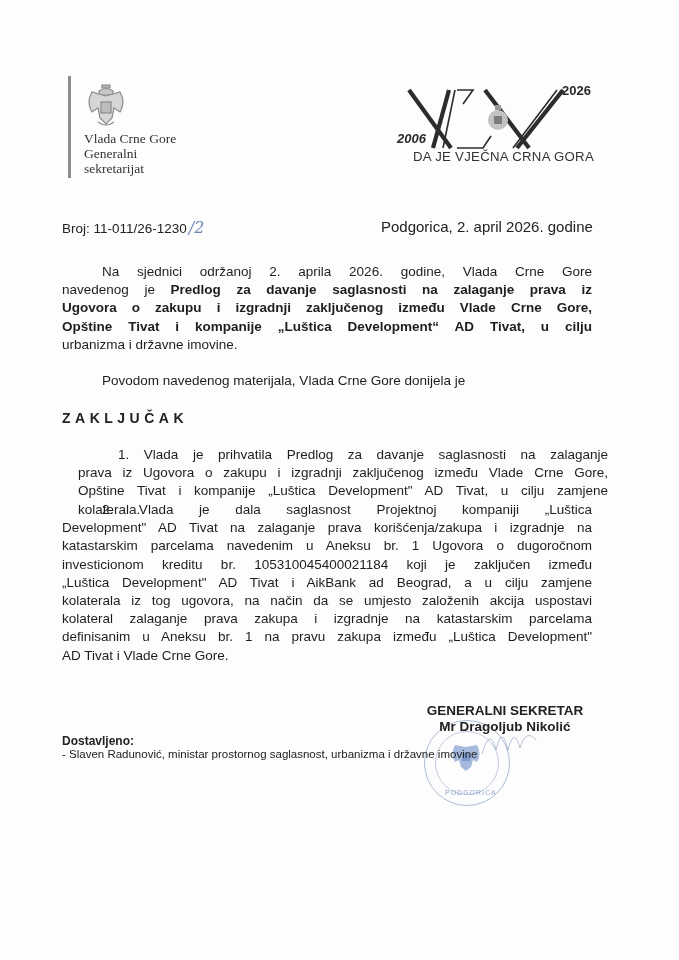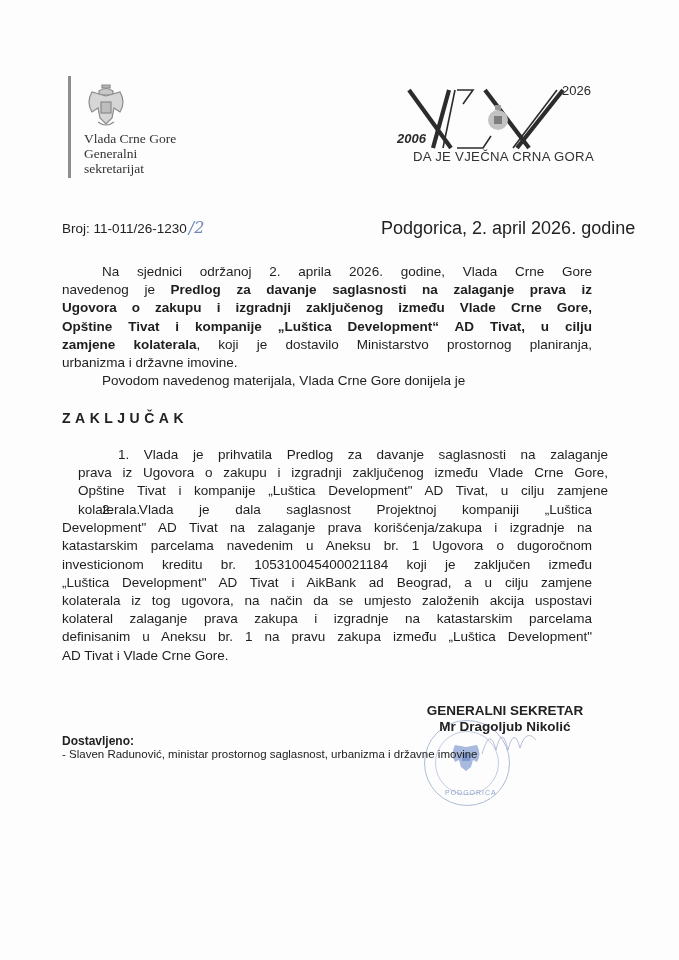--- a/index.html
+++ b/index.html
@@ -12,28 +12,28 @@
   
   .gov-block { position: absolute; left: 68px; top: 76px; width: 200px; height: 110px; }
   .gov-bar { position: absolute; left: 0; top: 0; width: 3px; height: 102px; background: #8d8d8d; }
   .gov-crest { position: absolute; left: 16px; top: 6px; width: 44px; height: 50px; }
   .gov-text { position: absolute; left: 16px; top: 55px; font-family: "Liberation Serif", serif; font-size: 13.5px; line-height: 15px; color: #333; }
   .gov-text div { white-space: nowrap; }
 
   
   .anniv { position: absolute; left: 395px; top: 82px; width: 220px; height: 100px; }
   .anniv svg { position: absolute; left: 0; top: 0; }
-  .anniv-year-right { position: absolute; left: 167px; top: 1px; font-size: 13px; font-weight: normal; color: #2a2a2a; }
+  .anniv-year-right { position: absolute; left: 167px; top: 1px; font-size: 13px; font-weight: bold; color: #2a2a2a; }
   .anniv-year-left { position: absolute; left: 2px; top: 49px; font-size: 13px; font-weight: bold; color: #2a2a2a; font-style: italic; }
   .anniv-motto { position: absolute; left: 18px; top: 67px; font-size: 13.2px; letter-spacing: 0.3px; color: #333; white-space: nowrap; }
 
   
   .ref { position: absolute; left: 62px; top: 218px; font-size: 13.5px; color: #222; white-space: nowrap; }
   .ref-hand { color: #6f88b8; font-style: italic; font-size: 16px; margin-left: 2px; font-family: "DejaVu Serif", serif; }
-  .place-date { position: absolute; left: 381px; top: 218px; font-size: 18px; color: #222; white-space: nowrap; }
+  .place-date { position: absolute; left: 381px; top: 218px; font-size: 15px; color: #222; white-space: nowrap; }
 
   
   .body-text { position: absolute; left: 62px; width: 530px; font-size: 13.5px; line-height: 18.2px; color: #1e1e1e; text-align: justify; }
   .para1 { top: 263px; }
   .para1 .line, .para3 .line, .para4 .line { display: block; text-align: justify; text-align-last: justify; white-space: nowrap; }
   .para1 .line.last, .para3 .line.last, .para4 .line.last { text-align-last: left; }
   .indent { padding-left: 40px; }
   b { font-weight: bold; }
 
   .para2 { top: 372px; }
@@ -104,21 +104,20 @@
   <div class="ref">
     <span>Broj: 11-011/26-1230</span><span class="ref-hand">/2</span>
   </div>
   <div class="place-date">Podgorica, 2. april 2026. godine</div>
 
   <div class="body-text para1">
     <span class="line indent"><span>Na sjednici održanoj 2. aprila 2026. godine, Vlada Crne Gore</span></span>
     <span class="line"><span>navedenog je </span><b>Predlog za davanje saglasnosti na zalaganje prava iz</b></span>
     <span class="line"><b>Ugovora o zakupu i izgradnji zaključenog između Vlade Crne Gore,</b></span>
     <span class="line"><b>Opštine Tivat i kompanije „Luštica Development“ AD Tivat, u cilju</b></span>
-    <span class="line"><b>zamjene kolaterala</b><span>, koji je dostavilo Ministarstvo prostornog planiranja,</span></span>
     <span class="line last"><span>urbanizma i državne imovine.</span></span>
   </div>
 
   <div class="body-text para2 indent">Povodom navedenog materijala, Vlada Crne Gore donijela je</div>
 
   <div class="heading">ZAKLJUČAK</div>
 
   <div class="body-text para3">
     <span class="line indent">1. Vlada je prihvatila Predlog za davanje saglasnosti na zalaganje</span>
     <span class="line">prava iz Ugovora o zakupu i izgradnji zaključenog između Vlade Crne Gore,</span>

